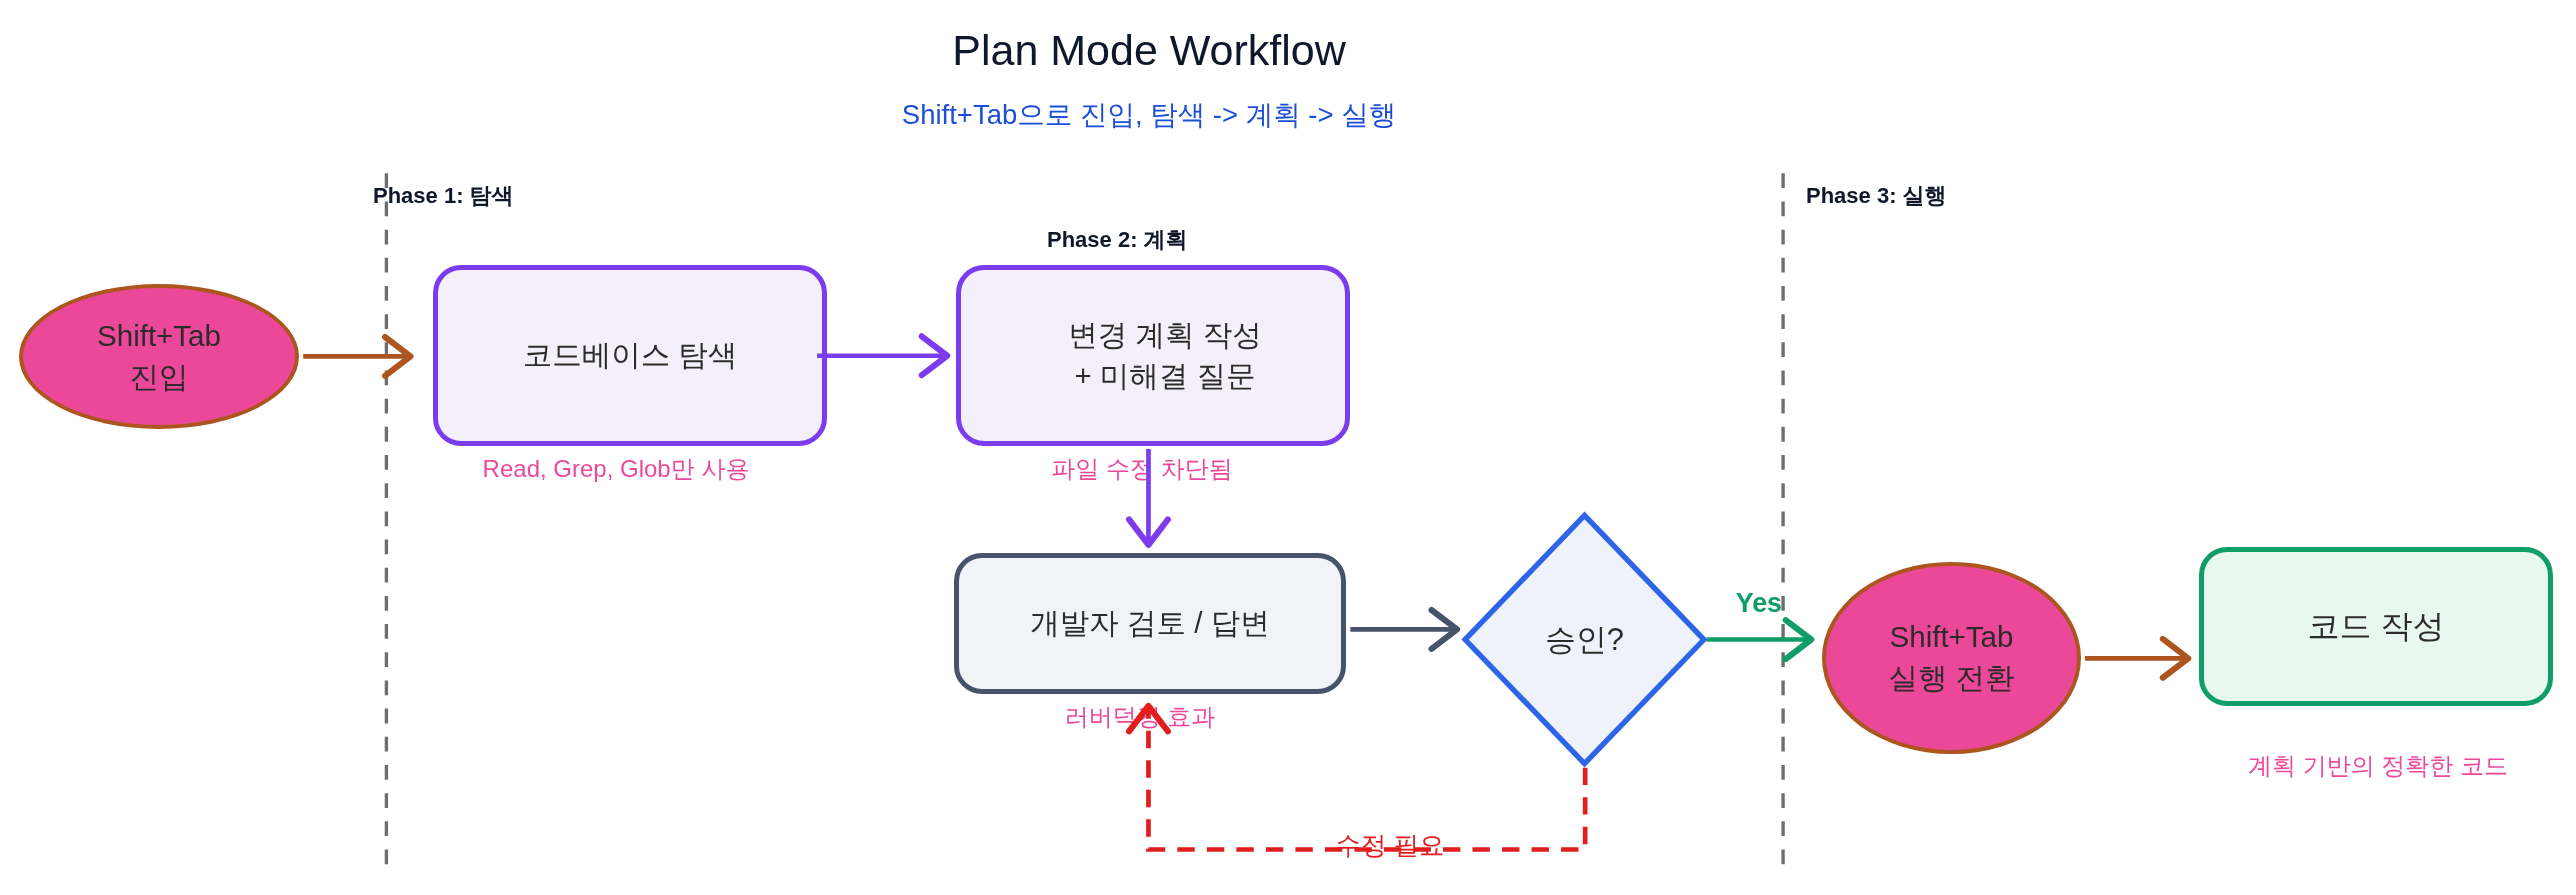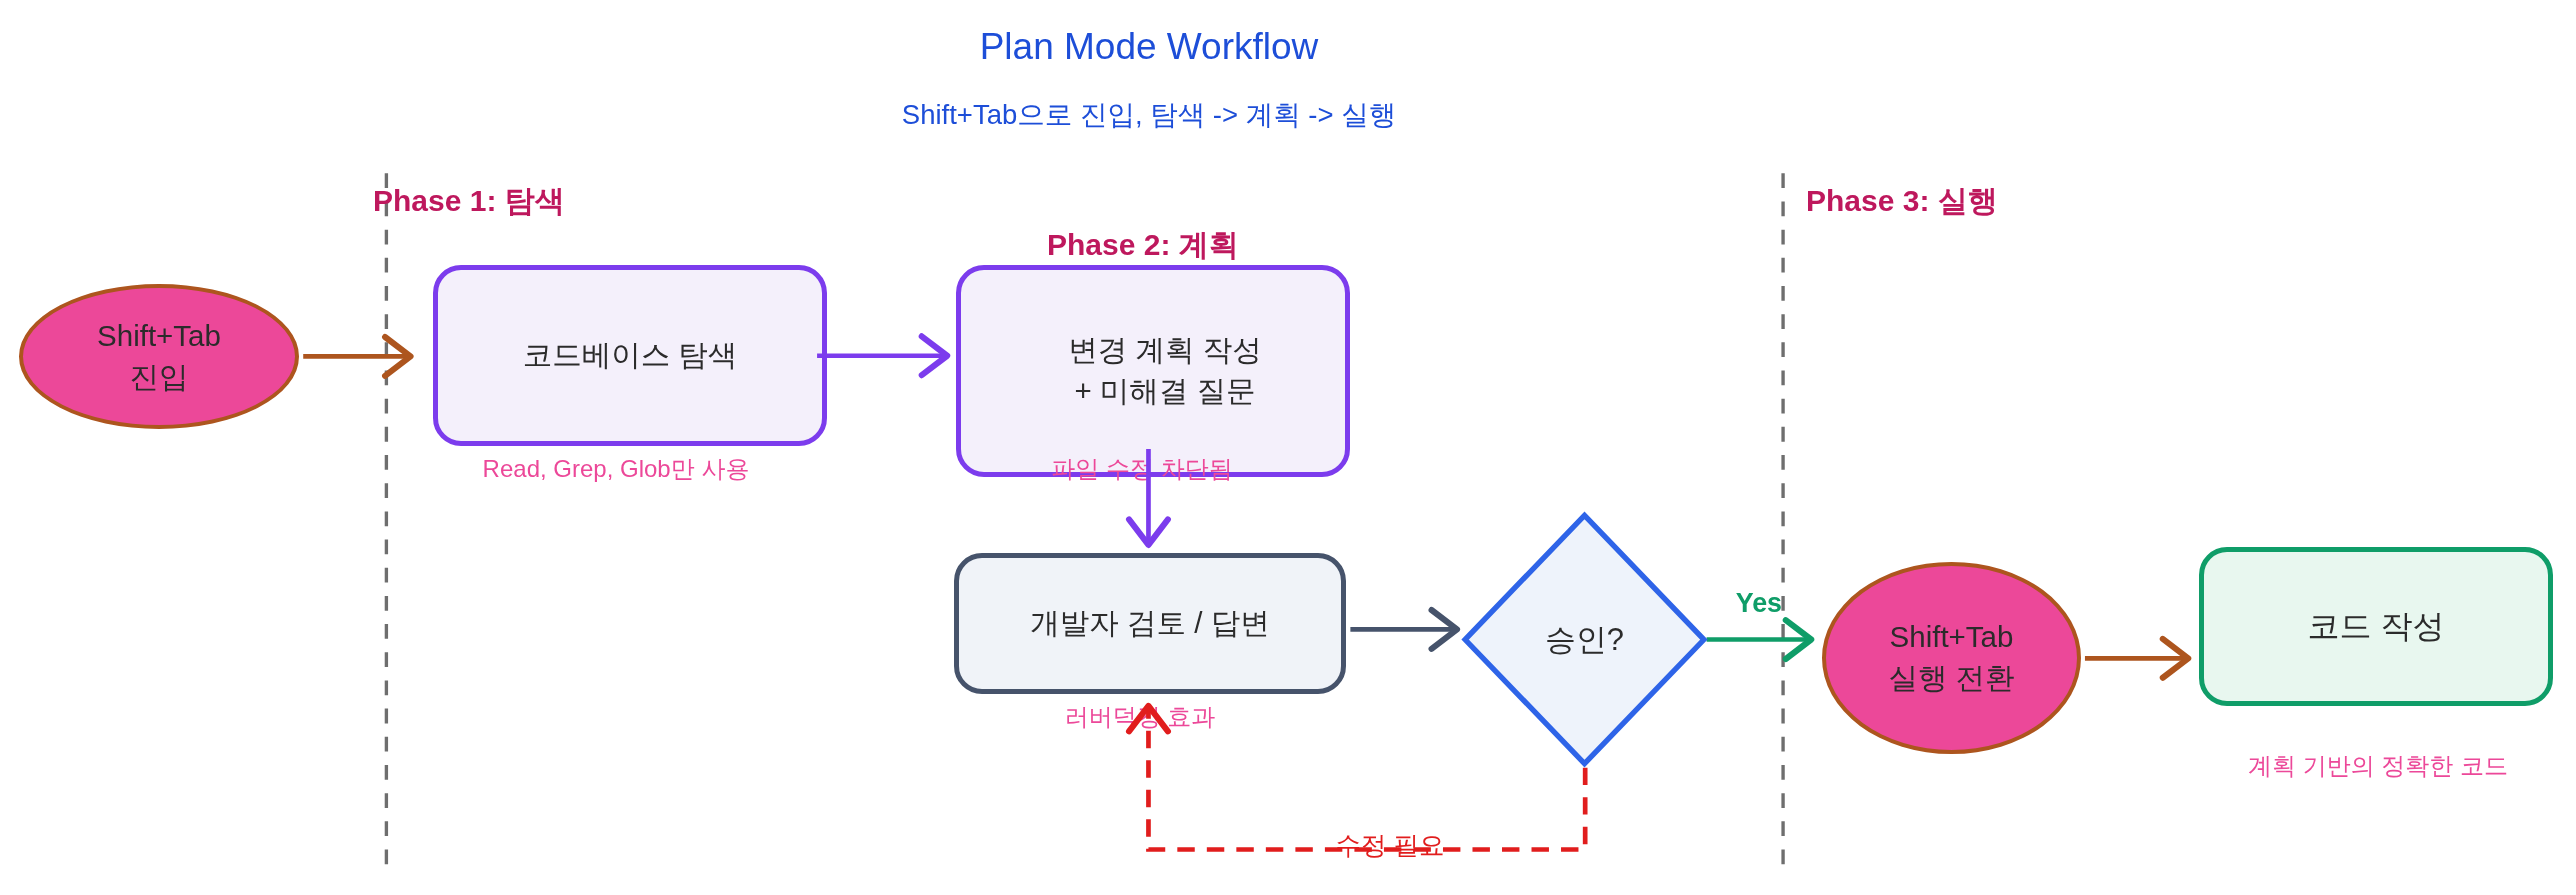--- a/index.html
+++ b/index.html
@@ -6,29 +6,29 @@
   .canvas{
     position:relative;
     width:2576px;height:896px;
     background:#ffffff;
     font-family:"Liberation Sans", sans-serif;
     overflow:hidden;
   }
   
   .title{
     position:absolute;left:1149px;top:25.5px;transform:translateX(-50%);
-    font-size:37px;font-weight:400;color:#1d4ed8;white-space:nowrap;z-index:3;
+    font-size:43px;font-weight:400;color:#0f172a;white-space:nowrap;z-index:3;
   }
   .subtitle{
     position:absolute;left:1149px;top:97px;transform:translateX(-50%);
     font-size:27.5px;font-weight:400;color:#1d4ed8;white-space:nowrap;z-index:3;
   }
   .phase-label{
     position:absolute;top:181px;
-    font-size:30px;font-weight:700;color:#be185d;white-space:nowrap;z-index:3;
+    font-size:22px;font-weight:700;color:#0f172a;white-space:nowrap;z-index:3;
   }
   .phase-1{left:373px;}
   .phase-2{left:1047px;margin-top:44px;}
   .phase-3{left:1806px;}
   .caption{
     position:absolute;transform:translateX(-50%);
     font-size:24px;color:#ec4899;white-space:nowrap;z-index:1;
   }
   
   .node{
@@ -36,21 +36,21 @@
     display:flex;flex-direction:column;align-items:center;justify-content:center;
     text-align:center;color:#2b2b2b;font-size:29.5px;line-height:1.38;z-index:1;
   }
   .ellipse{border-radius:50%;background:#ec4899;border:4.7px solid #ad551e;}
   .rect{border-radius:28px;}
   .purple{background:#f4f0fb;border:5.4px solid #7c3ced;}
   .slate{background:#f0f3f8;border:5.4px solid #46536b;}
   .green{background:#e8f7ef;border:5.4px solid #0f9d68;font-size:32px;}
   #node-enter {left:19px;  top:284px;width:280px;height:145px;}
   #node-explore{left:433px; top:265px;width:394px;height:181px;}
-  #node-plan   {left:956px;top:265px;width:394px;height:212px;padding-left:24px;}
+  #node-plan   {left:956px;top:265px;width:394px;height:181px;padding-left:24px;}
   #node-review {left:954px;top:553px;width:392px;height:141px;}
   #node-switch {left:1822px;top:562px;width:259px;height:192px;}
   #node-code   {left:2199px;top:547px;width:354px;height:159px;}
   
   svg.layer{position:absolute;left:0;top:0;z-index:2;pointer-events:none;}
   .edge{fill:none;stroke-width:7;}
   .e-brown{stroke:#ad551e;}
   .e-purple{stroke:#7c3ced;}
   .e-slate{stroke:#46536b;}
   .e-green{stroke:#0f9d68;}

